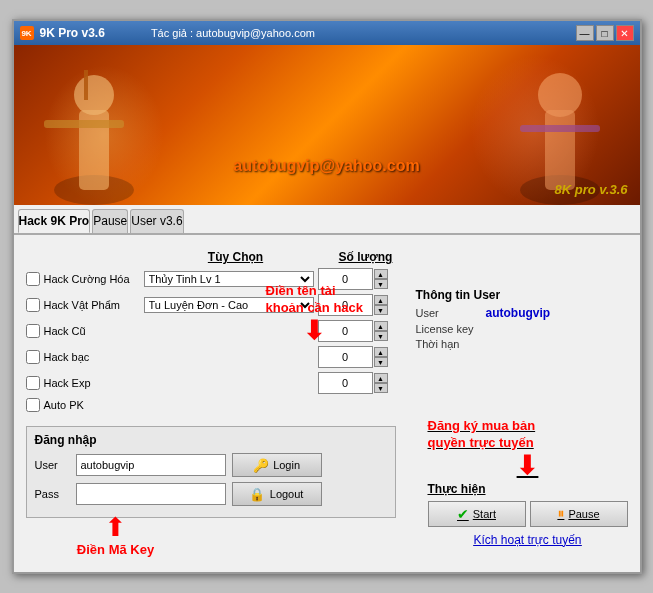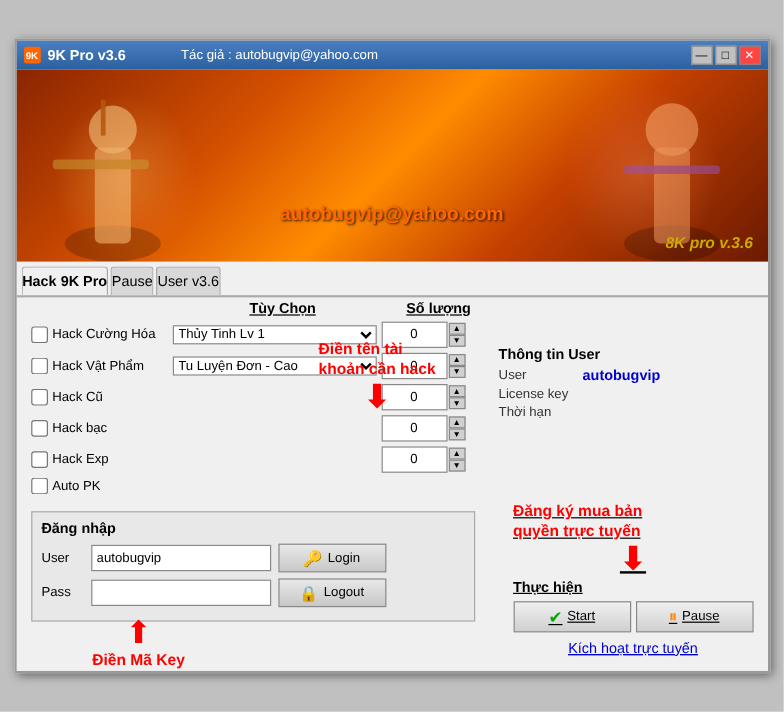--- a/index.html
+++ b/index.html
@@ -130,21 +130,21 @@
       cursor: pointer;
       font-size: 12px;
       border-radius: 3px 3px 0 0;
     }
     .tab.active {
       background: #f0f0f0;
       border-bottom: 1px solid #f0f0f0;
       font-weight: bold;
     }
     .content {
-      padding: 2px 12px;
+      padding: 15px 12px;
       background: #f0f0f0;
     }
     .options-header {
       display: flex;
       margin-bottom: 4px;
       margin-left: 120px;
     }
     .options-header .col1 {
       width: 180px;
       text-align: center;

